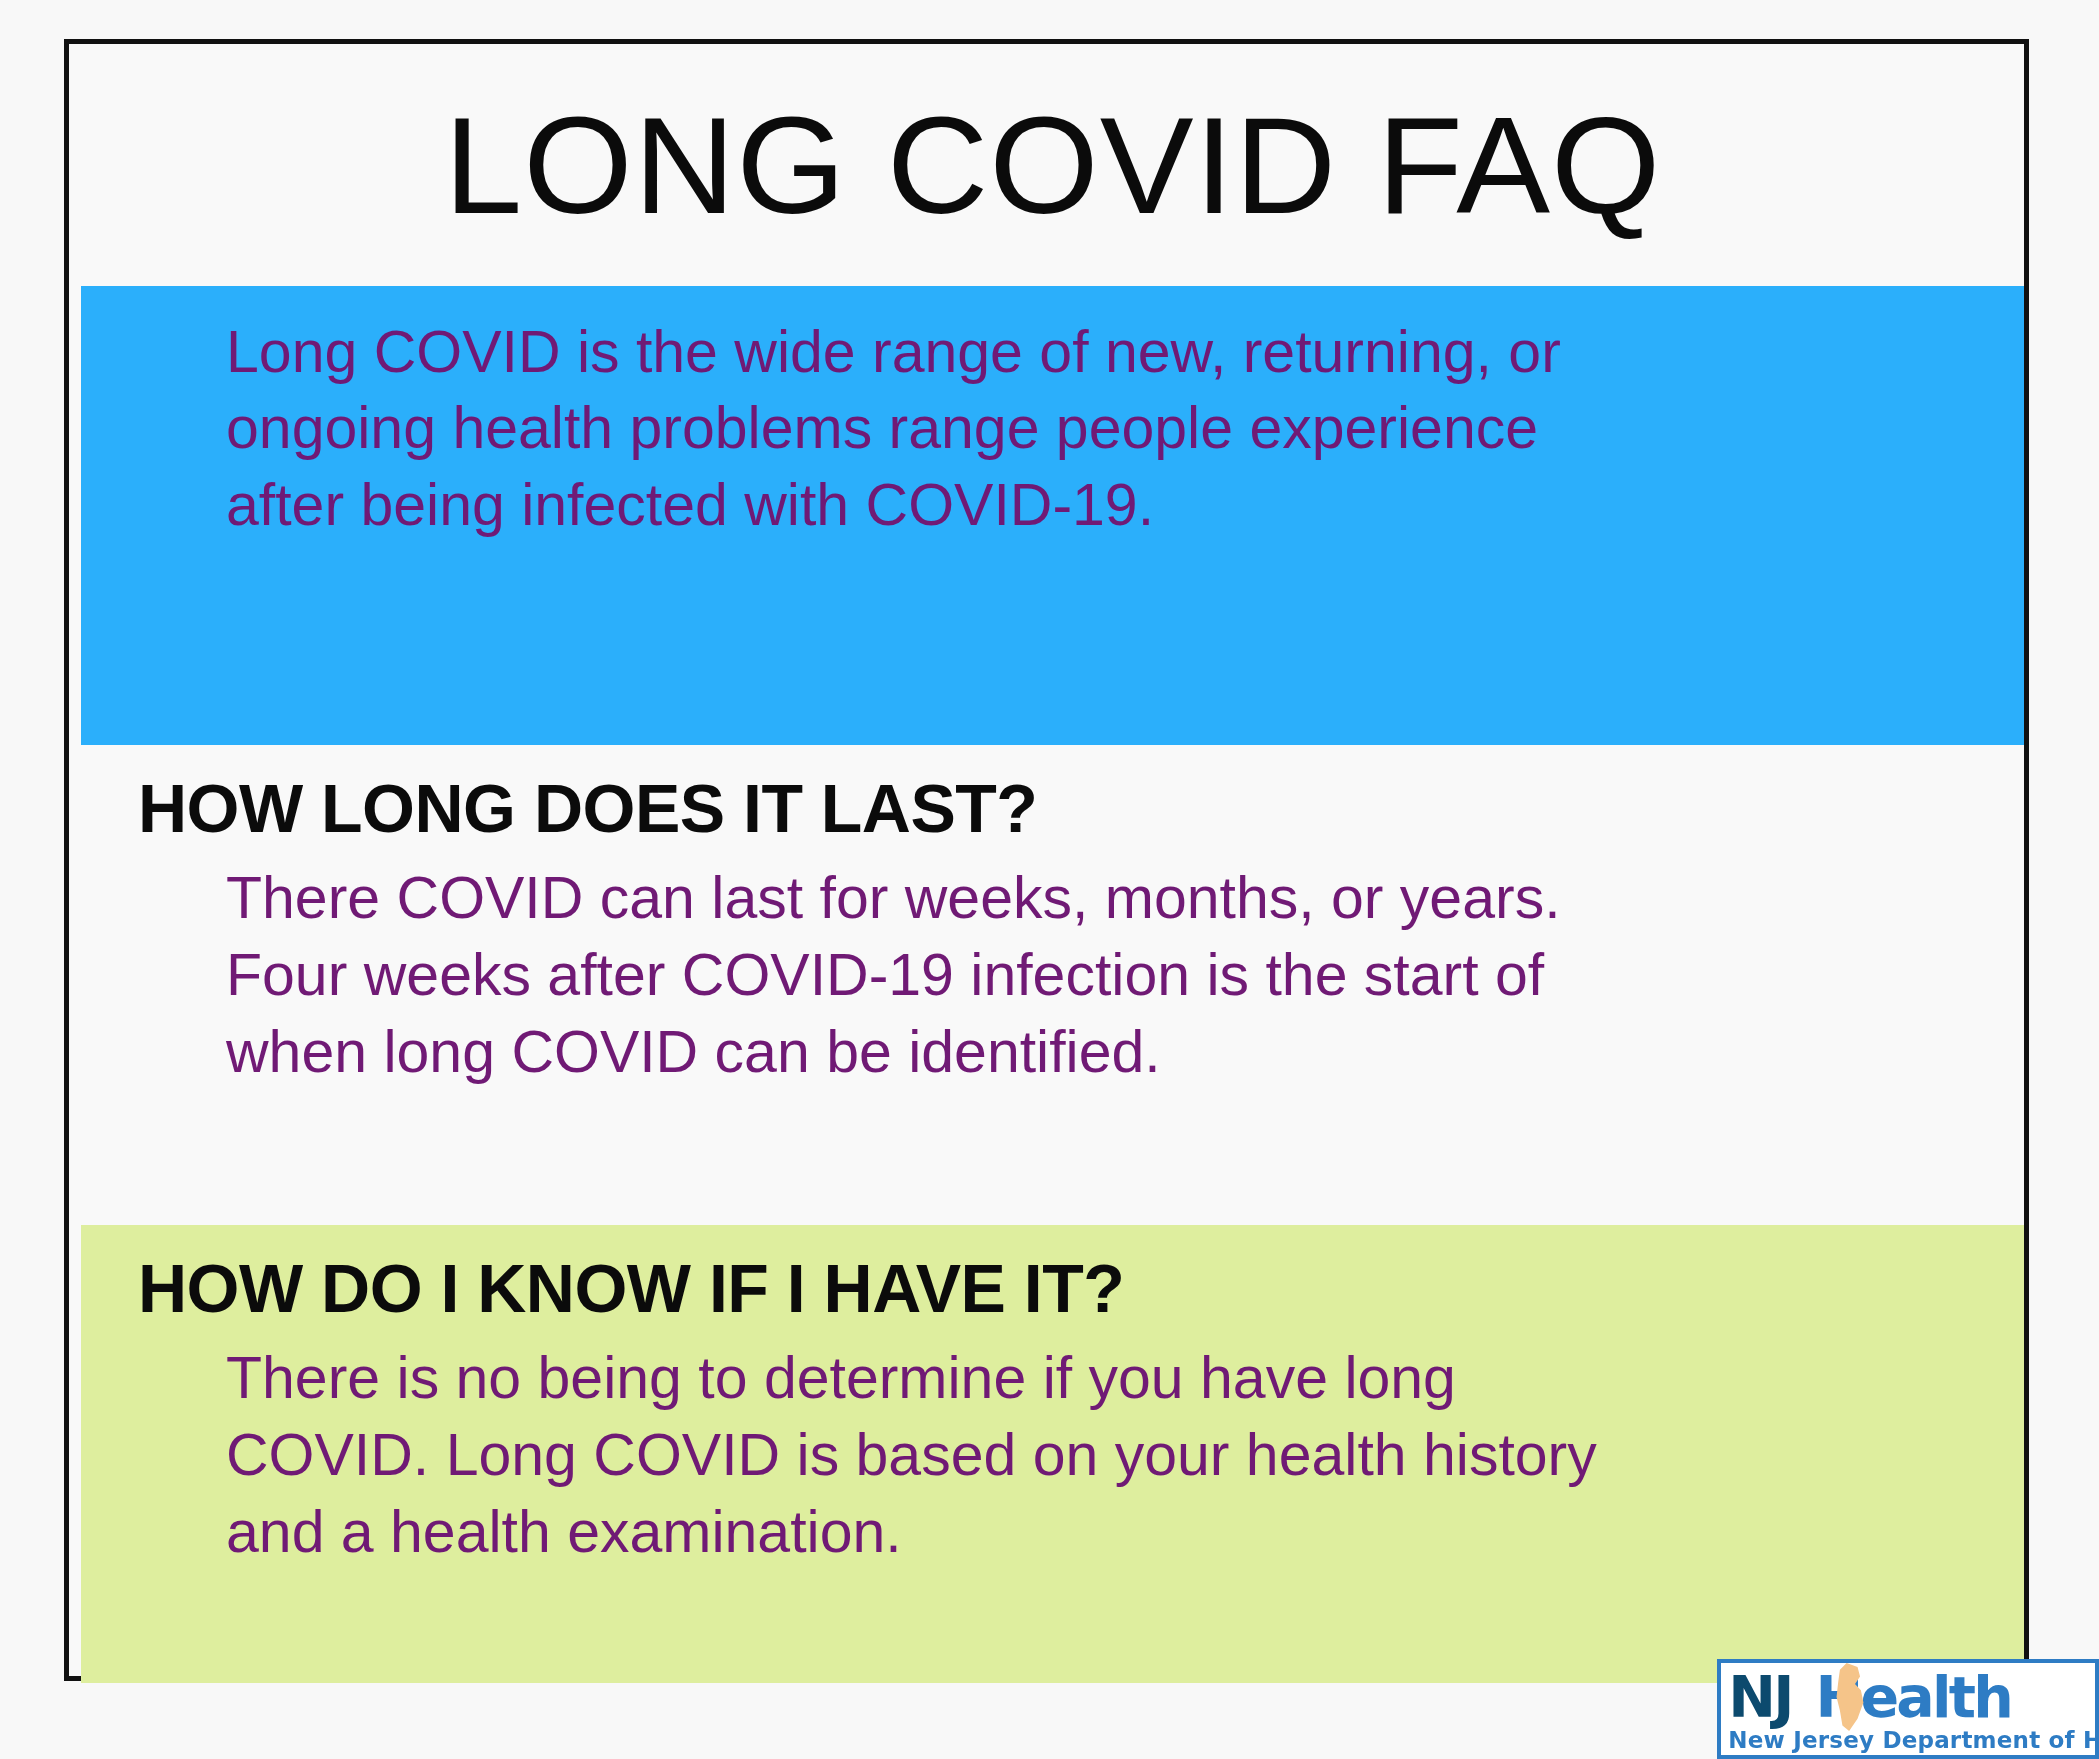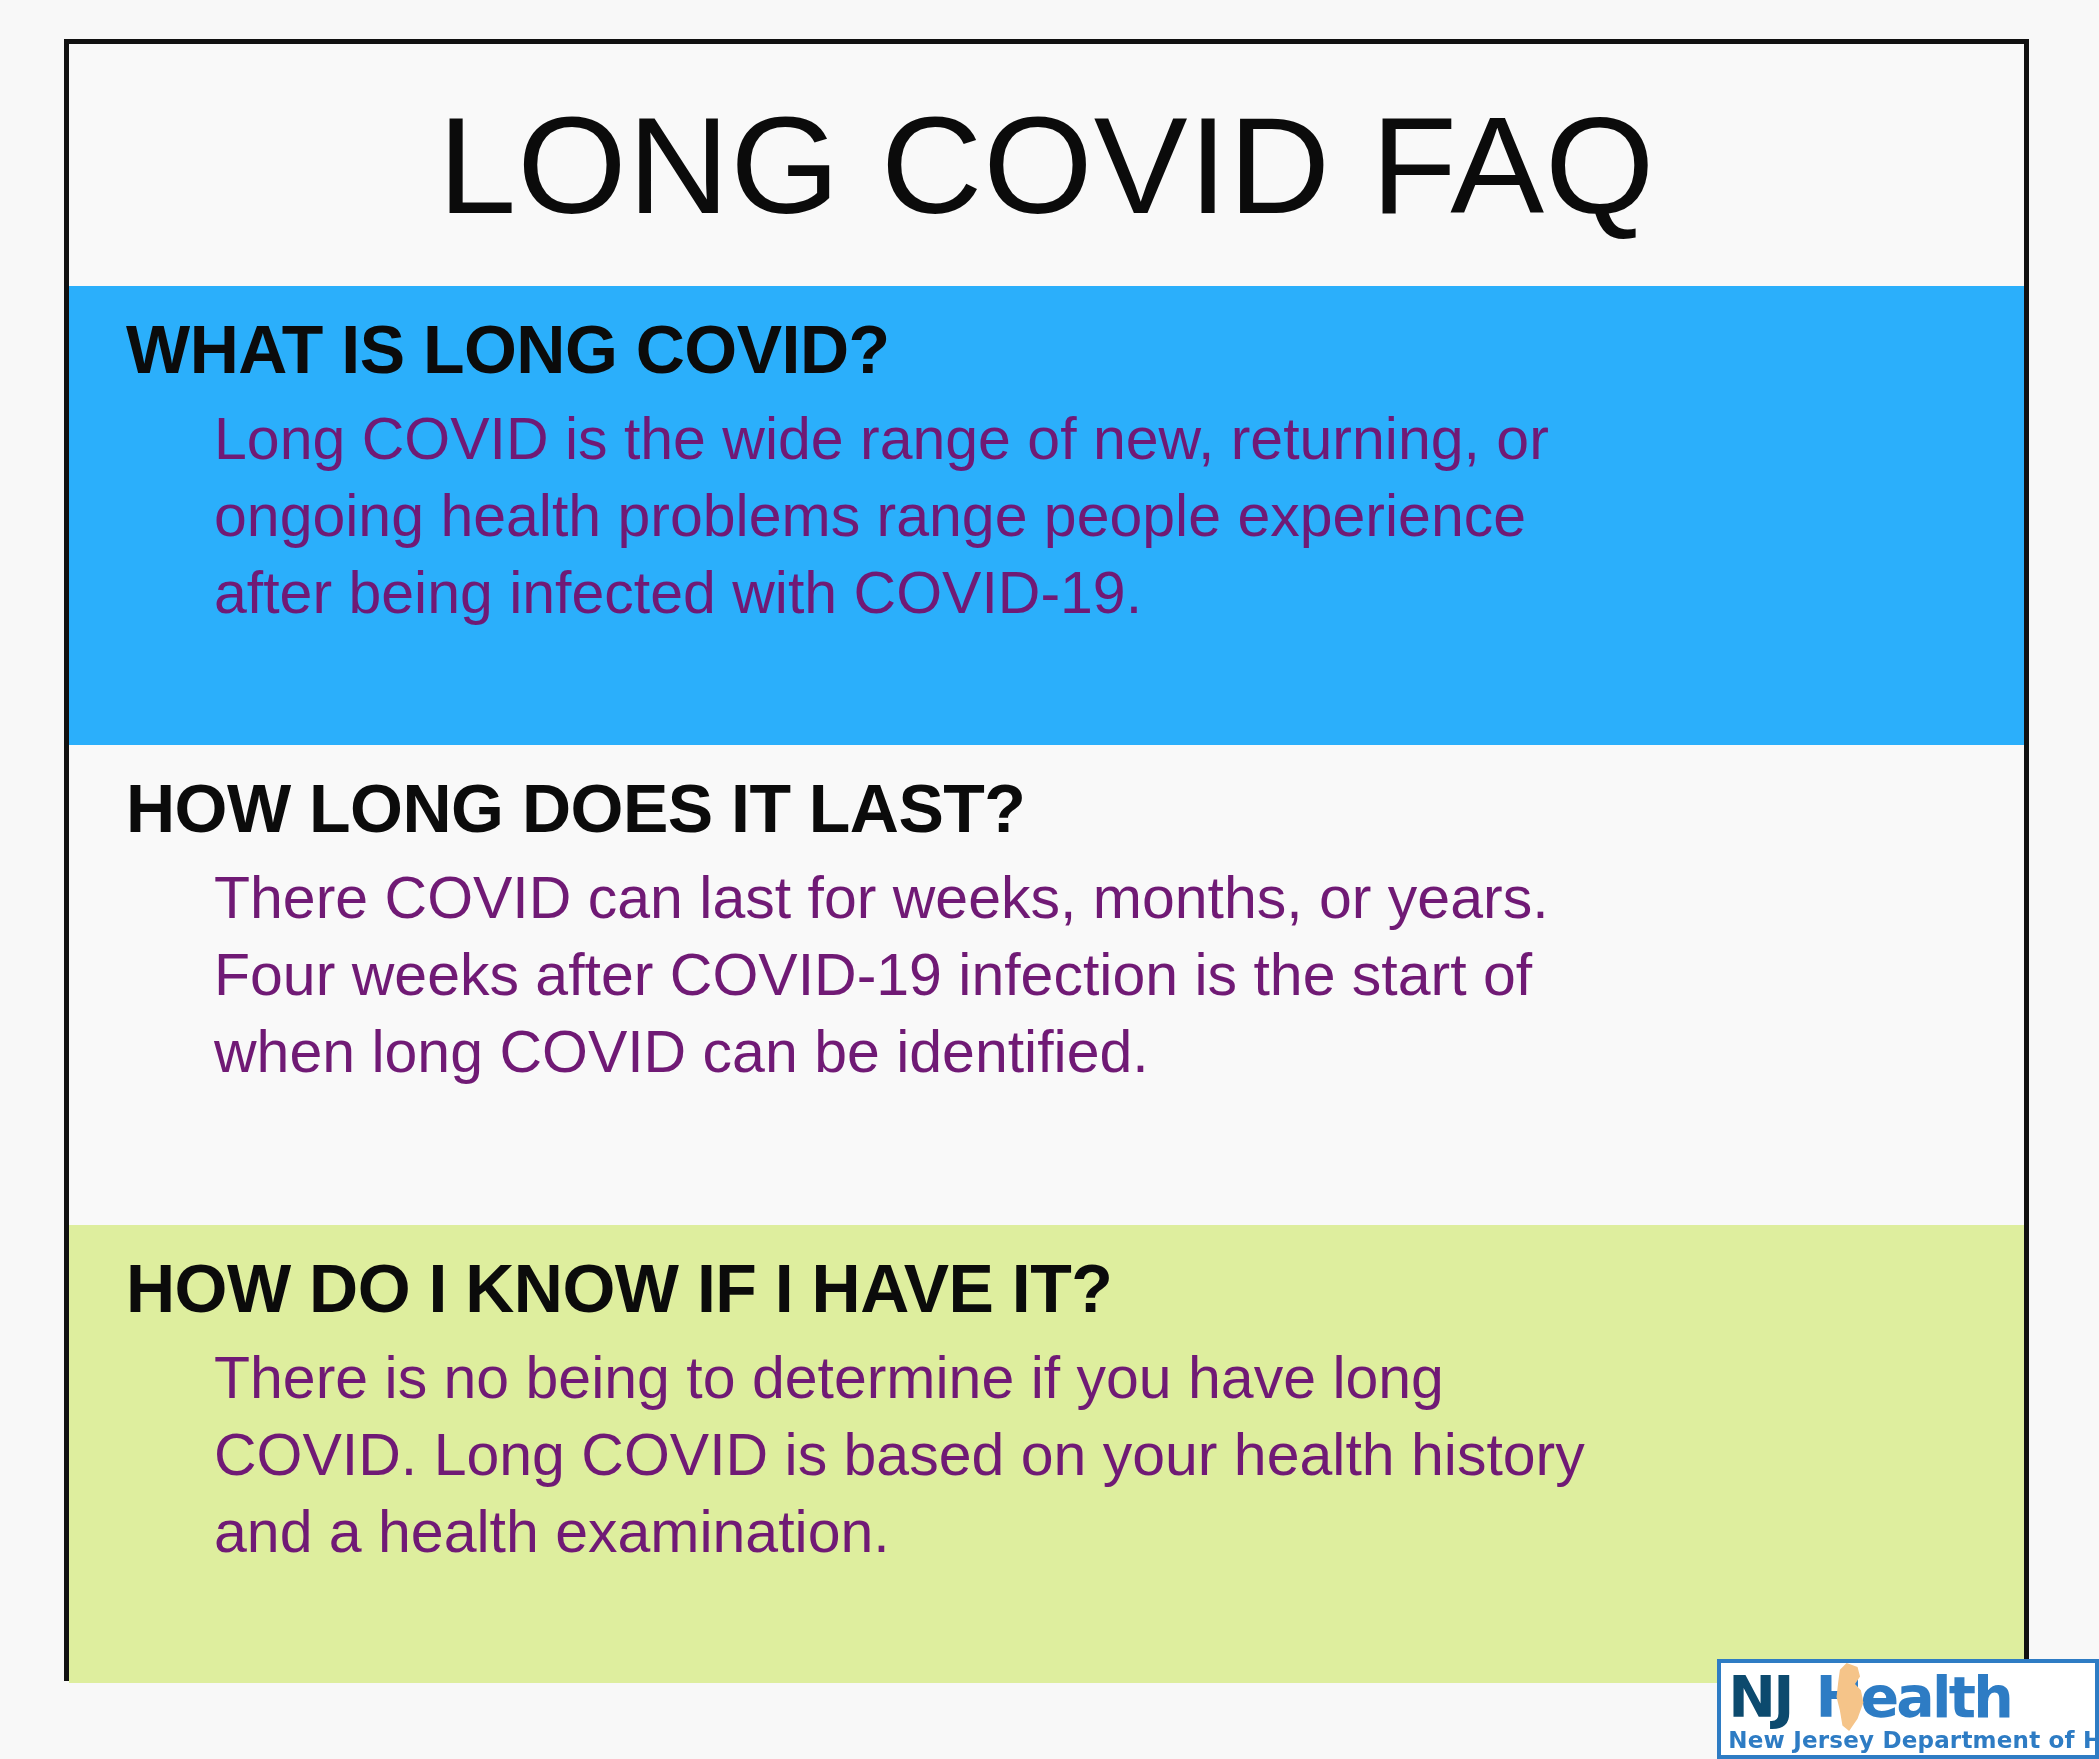--- a/index.html
+++ b/index.html
@@ -20,20 +20,21 @@
   #faq-card {
     position: absolute;
     left: 64px;
     top: 39px;
     width: 1965px;
     height: 1642px;
     box-sizing: border-box;
     border: 5.5px solid #111111;
     background: #F9F9F9;
     overflow: visible;
+    padding-left: 12px;
   }
 
   
   .title-band {
     height: 242px;
     background: #F9F9F9;
     display: flex;
     align-items: center;
     justify-content: center;
   }
@@ -131,21 +132,20 @@
 </head>
 <body>
 
 <div id="faq-card">
 
   <div class="title-band">
     <h1 class="poster-title">LONG COVID FAQ</h1>
   </div>
 
   <section class="qa-section blue">
-    <h2 class="qa-question">WHAT IS LONG COVID?</h2>
     <p class="qa-answer">
       <span class="ln">Long COVID is the wide range of new, returning, or</span>
       <span class="ln">ongoing health problems range people experience</span>
       <span class="ln">after being infected with COVID-19.</span>
     </p>
   </section>
 
   <section class="qa-section white">
     <h2 class="qa-question">HOW LONG DOES IT LAST?</h2>
     <p class="qa-answer">

